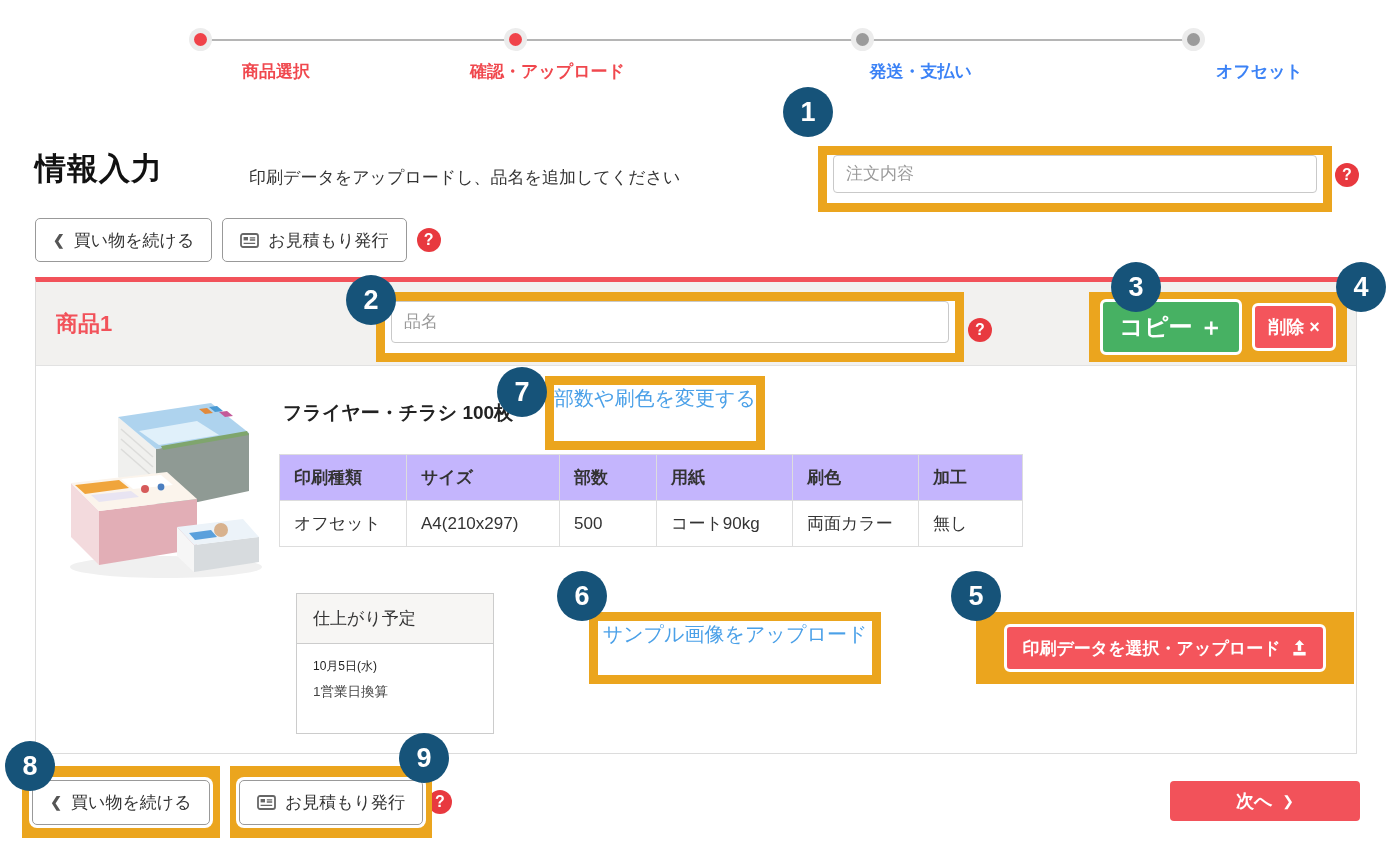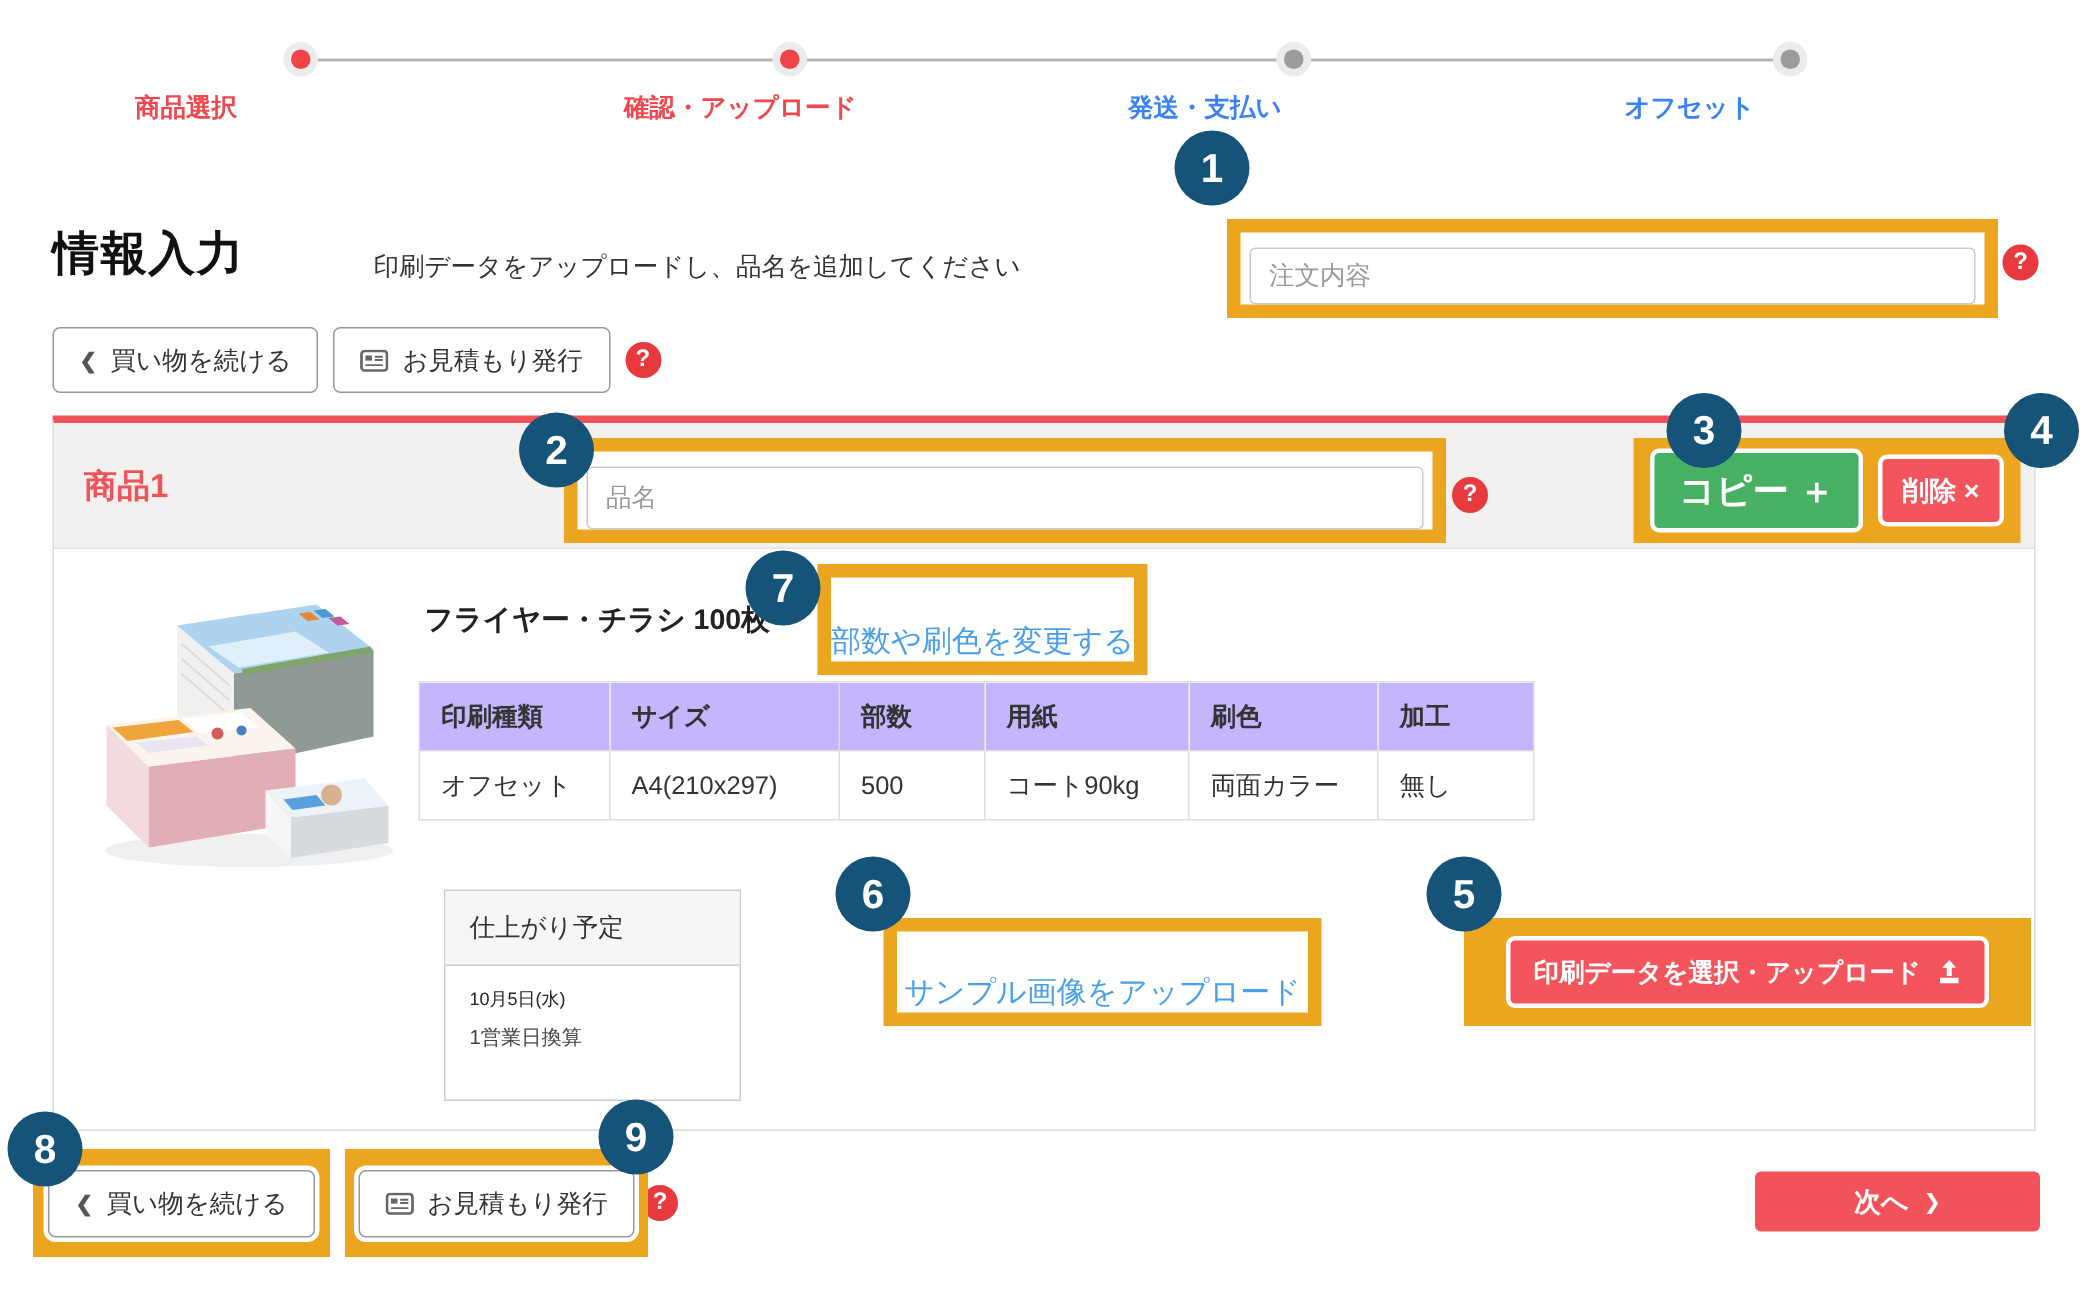--- a/index.html
+++ b/index.html
@@ -12,21 +12,21 @@
     position:relative; width:1392px; height:860px;
     background:#fff; overflow:hidden;
   }
 
   
   .stepper-line {
     position:absolute; left:200px; top:39px; width:993px; height:2px;
     background:#b5b5b5;
   }
   .step {
-    position:absolute; top:28px; width:220px; text-align:left;
+    position:absolute; top:28px; width:220px; text-align:right;
   }
   .step .dot {
     width:23px; height:23px; border-radius:50%; background:#ececec;
     margin:0 auto; display:flex; align-items:center; justify-content:center;
   }
   .step .dot::after {
     content:""; width:13px; height:13px; border-radius:50%; background:#9b9b9b;
   }
   .step.active .dot::after { background:#f0434a; }
   .step .step-label {
@@ -67,21 +67,21 @@
   }
   .text-input::placeholder { color:#9a9a9a; }
 
   
   .hl {
     position:absolute; background:#eba51e; z-index:10;
     display:flex; align-items:center; justify-content:center;
   }
   .hl .hl-core {
     background:#fff; width:calc(100% - 18px); height:calc(100% - 18px);
-    display:flex; align-items:flex-end; justify-content:center; padding:0 6px;
+    display:flex; align-items:flex-start; justify-content:center; padding:0 6px;
   }
   .badge {
     position:absolute; width:50px; height:50px; border-radius:50%;
     background:#165379; color:#fff; font-size:27px; font-weight:bold;
     display:flex; align-items:center; justify-content:center; z-index:30;
   }
 
   
   .card {
     position:absolute; left:35px; top:277px; width:1322px; height:477px;
@@ -158,21 +158,21 @@
 <body>
 
 <div id="page">
 
   <div class="stepper-line"></div>
 
   <div class="step active" style="left:90px">
     <div class="dot"></div>
     <div class="step-label">商品選択</div>
   </div>
-  <div class="step active" style="left:416px">
+  <div class="step active" style="left:405px">
     <div class="dot"></div>
     <div class="step-label">確認・アップロード</div>
   </div>
   <div class="step" style="left:752px">
     <div class="dot"></div>
     <div class="step-label">発送・支払い</div>
   </div>
   <div class="step" style="left:1083px">
     <div class="dot"></div>
     <div class="step-label">オフセット</div>

